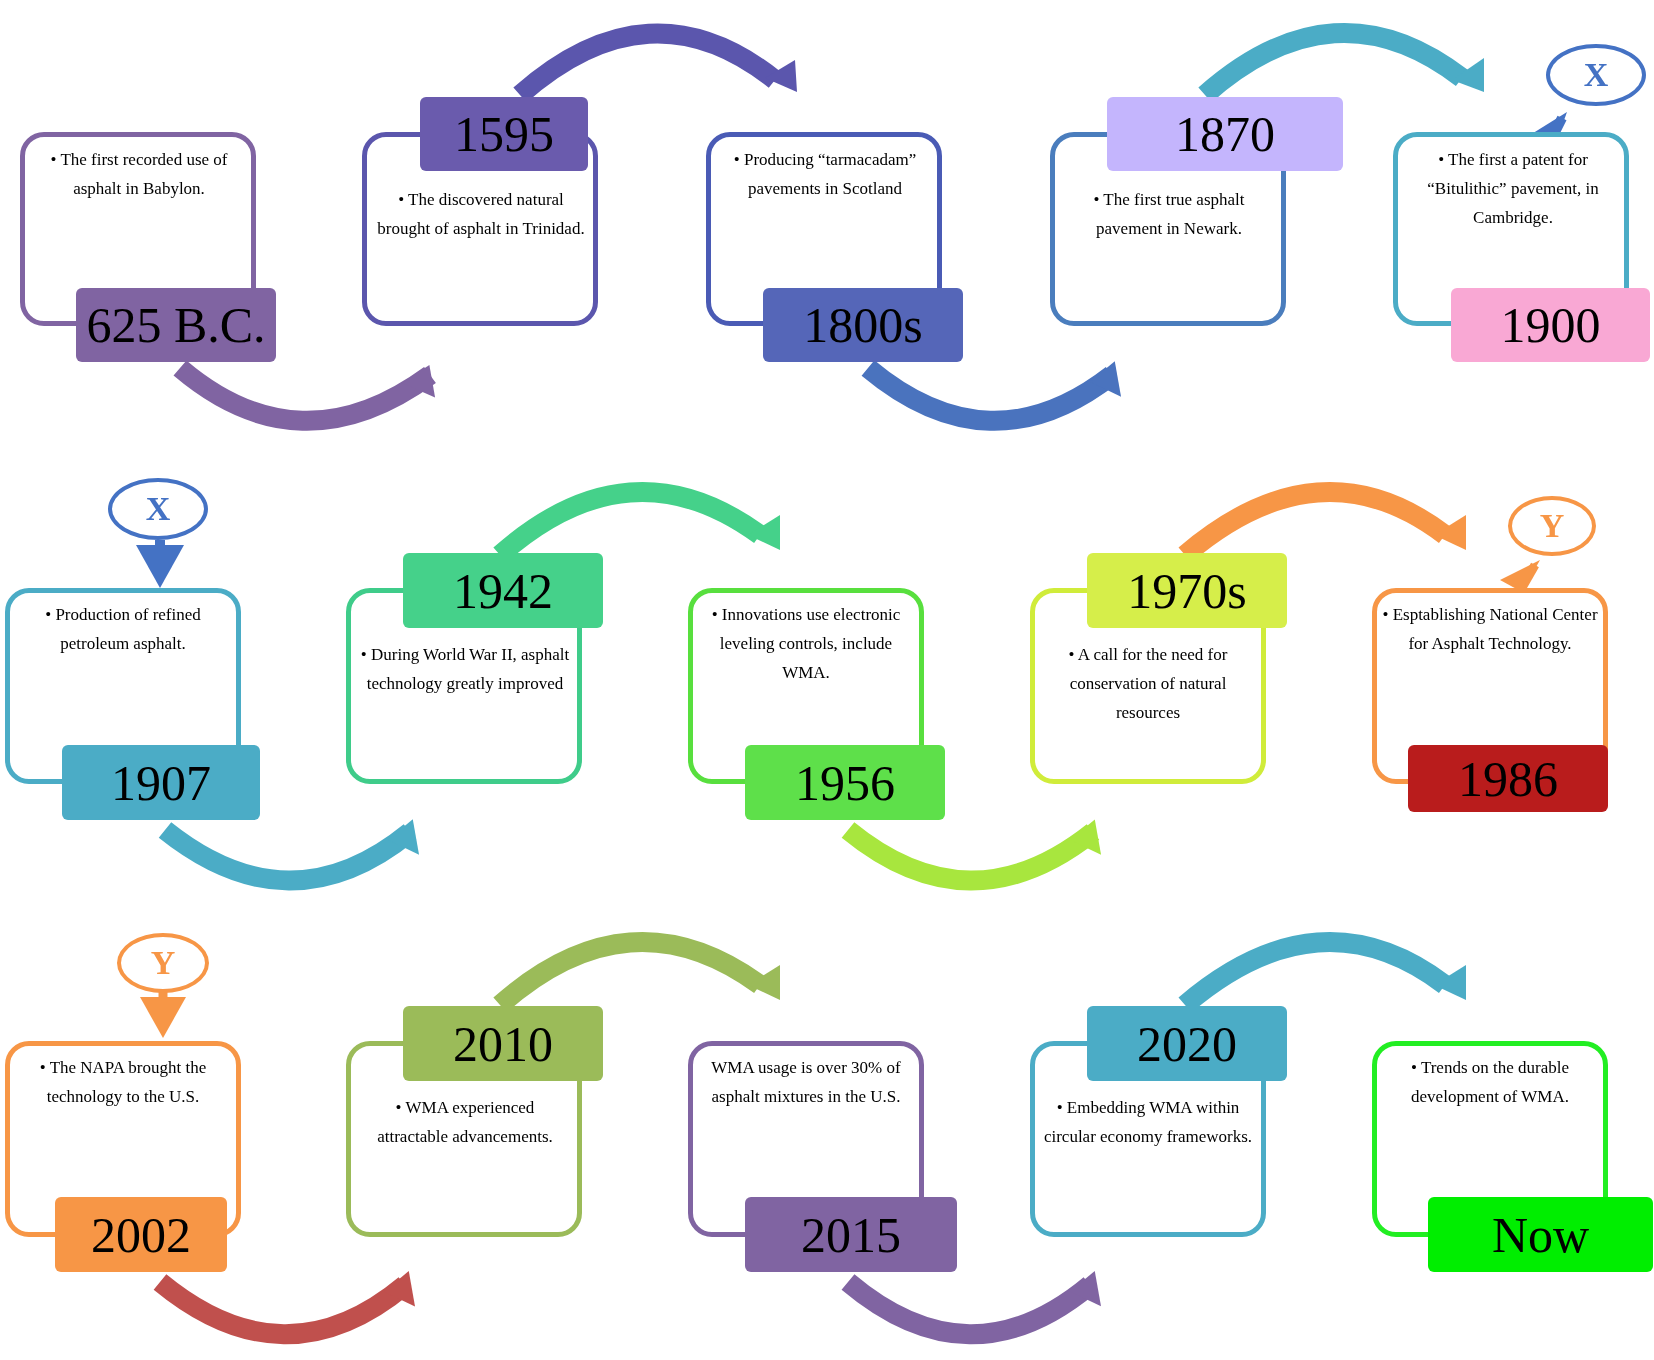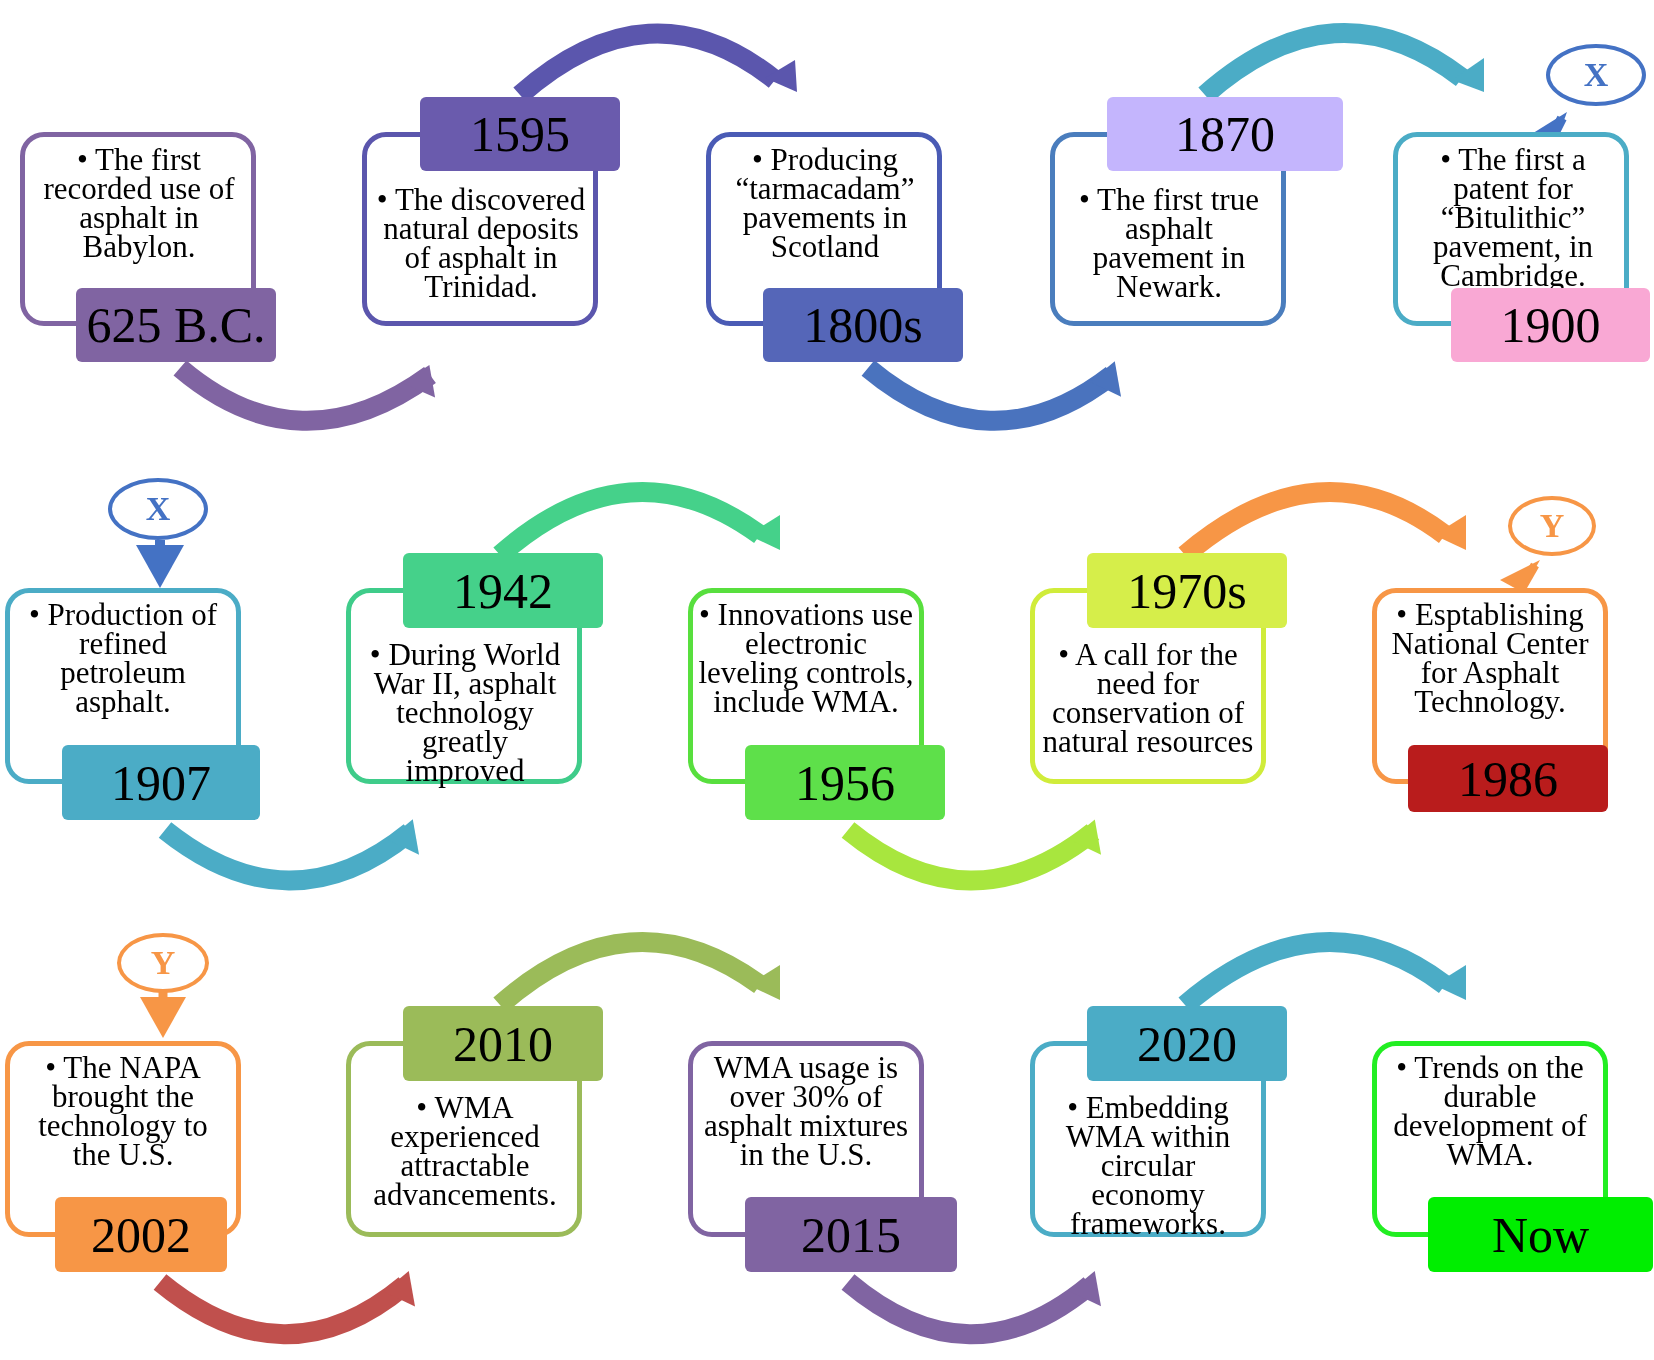--- a/index.html
+++ b/index.html
@@ -1,20 +1,20 @@
 <!DOCTYPE html>
 <html><head>
 <meta charset="utf-8">
 <style>
   html, body { margin:0; padding:0; background:#ffffff; }
   body { width:1654px; height:1360px; position:relative; overflow:hidden;
          font-family:"Liberation Serif","DejaVu Serif",serif; color:#000; }
   #arrows { position:absolute; left:0; top:0; width:1654px; height:1360px; pointer-events:none; }
   .frame { position:absolute; box-sizing:border-box; border:5px solid; border-radius:24px; background:#fff; }
-  .desc { position:absolute; box-sizing:border-box; text-align:center; font-size:31px; line-height:29px; padding:0 6px; }
+  .desc { position:absolute; box-sizing:border-box; text-align:center; font-size:17px; line-height:29px; padding:0 6px; }
   .tag { position:absolute; box-sizing:border-box; border-radius:6px; display:flex; align-items:center; justify-content:center;
          font-size:50px; line-height:1; color:#000; }
   .bubble { position:absolute; box-sizing:border-box; border:4px solid; border-radius:50%; background:#fff;
             display:flex; align-items:center; justify-content:center; font-size:34px; font-weight:bold; }
 </style>
 </head>
 <body>
 
 <svg id="arrows" viewBox="0 0 1654 1360" xmlns="http://www.w3.org/2000/svg">
 
@@ -53,22 +53,22 @@
   <polygon points="1540,560 1500,580 1522,592" fill="#f79646"></polygon>
   <path d="M 163 990 L 163 1020" stroke="#f79646" stroke-width="9" fill="none"></path>
   <polygon points="140,997 186,997 163,1038" fill="#f79646"></polygon>
 </svg>
 
 <div class="frame" style="left:20px;top:132px;width:236px;height:194px;border-color:#8064a2;"></div>
 <div class="desc" style="left:28px;top:145px;width:222px;">• The first recorded use of asphalt in Babylon.</div>
 <div class="tag" style="left:76px;top:288px;width:200px;height:74px;background:#8064a2;">625 B.C.</div>
 
 <div class="frame" style="left:362px;top:132px;width:236px;height:194px;border-color:#5b56ad;"></div>
-<div class="desc" style="left:370px;top:185px;width:222px;">• The discovered natural deposits of asphalt in Trinidad.</div>
-<div class="tag" style="left:420px;top:97px;width:200px;height:74px;background:#6a5bad;">1595</div>
+<div class="desc" style="left:370px;top:185px;width:222px;">• The discovered natural brought of asphalt in Trinidad.</div>
+<div class="tag" style="left:420px;top:97px;width:168px;height:74px;background:#6a5bad;">1595</div>
 
 <div class="frame" style="left:706px;top:132px;width:236px;height:194px;border-color:#4a5bb5;"></div>
 <div class="desc" style="left:714px;top:145px;width:222px;">• Producing “tarmacadam” pavements in Scotland</div>
 <div class="tag" style="left:763px;top:288px;width:200px;height:74px;background:#5566b8;">1800s</div>
 
 <div class="frame" style="left:1050px;top:132px;width:236px;height:194px;border-color:#4a7dbd;"></div>
 <div class="desc" style="left:1058px;top:185px;width:222px;">• The first true asphalt pavement in Newark.</div>
 <div class="tag" style="left:1107px;top:97px;width:236px;height:74px;background:#c4b5fd;">1870</div>
 
 <div class="frame" style="left:1393px;top:132px;width:236px;height:194px;border-color:#4bacc6;"></div>

